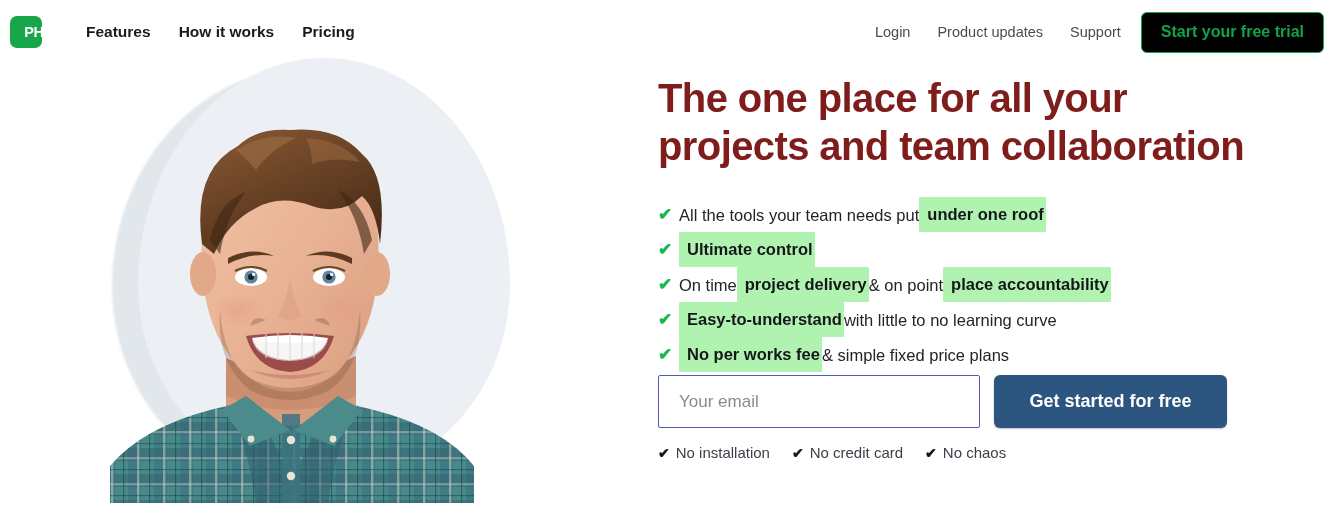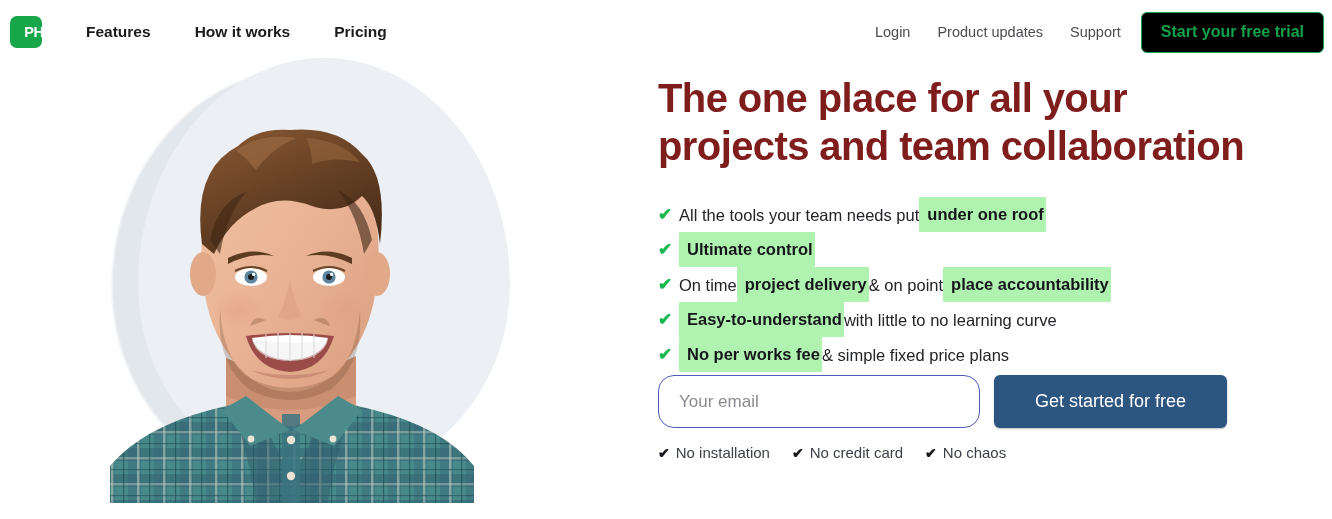--- a/index.html
+++ b/index.html
@@ -25,21 +25,21 @@
     display: flex; align-items: center; justify-content: center;
     color: #ffffff; font-size: 14.5px; font-weight: bold;
     letter-spacing: -0.3px;
     padding-left: 16px;
   }
   .logo-word {
     margin-left: 11px;
     font-size: 24.5px; font-weight: bold; color: #111111;
     letter-spacing: -0.3px;
   }
-  .nav-main { display: flex; align-items: center; margin-left: 44px; gap: 44px; }
+  .nav-main { display: flex; align-items: center; margin-left: 44px; gap: 28px; }
   .nav-main a {
     font-size: 15.5px; color: #1b1b1b; text-decoration: none; font-weight: 600;
     white-space: nowrap;
   }
   .header-right {
     margin-left: auto; margin-right: 8px;
     display: flex; align-items: center; gap: 20px;
   }
   .nav-sec a {
     font-size: 14.5px; color: #4b4b52; text-decoration: none; white-space: nowrap;
@@ -103,33 +103,33 @@
     padding: 1px 2px 2px 8px; border-radius: 1px;
   }
 
   
   .form-row {
     position: absolute; left: 658px; top: 375px;
     display: flex; align-items: center;
   }
   .email-input {
     width: 322px; height: 53px;
-    border: 1.5px solid #4d5bbd; border-radius: 16px;
+    border: 1.5px solid #4d5bbd; border-radius: 2px;
     background: #ffffff;
     padding: 0 20px;
     font-size: 17px; color: #3a3a3a;
     font-family: "Liberation Sans", sans-serif;
     outline: none;
   }
   .email-input::placeholder { color: #8a8a92; }
   .cta-btn {
     margin-left: 14px;
     width: 233px; height: 53px;
     background: #2c5680; border: none; border-radius: 6px;
-    color: #ffffff; font-size: 18px; font-weight: normal;
+    color: #ffffff; font-size: 18px; font-weight: bold;
     font-family: "Liberation Sans", sans-serif;
     cursor: pointer;
     box-shadow: 0 1px 2px rgba(0,0,0,0.25);
   }
 
   .assurances {
     position: absolute; left: 658px; top: 444px;
     display: flex; align-items: center; gap: 22px;
   }
   .assurance {

